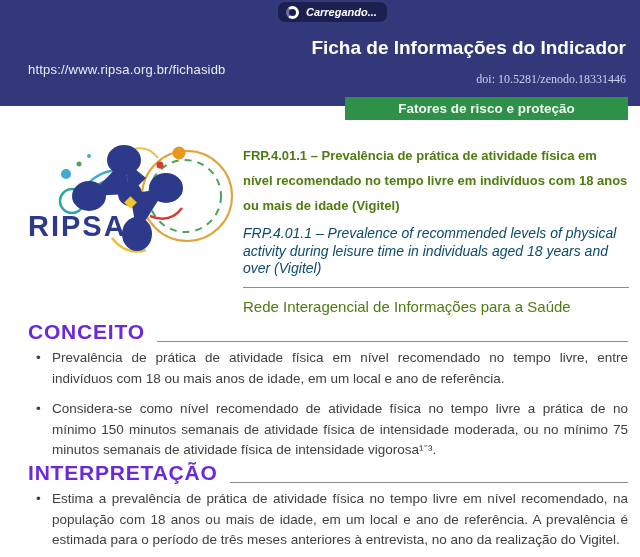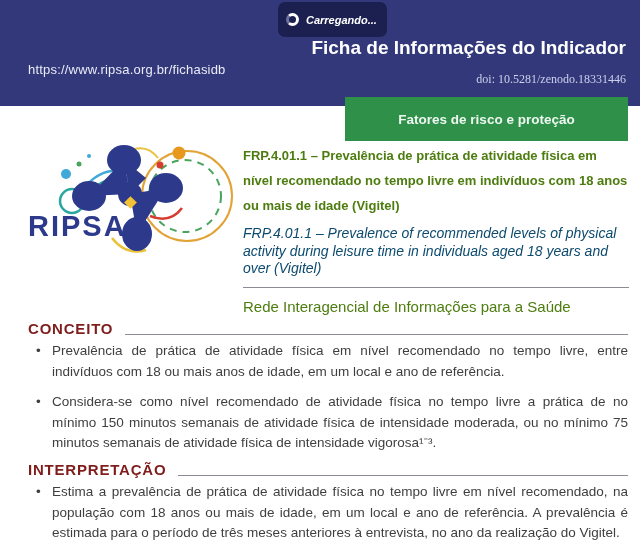--- a/index.html
+++ b/index.html
@@ -3,54 +3,54 @@
 <meta charset="utf-8">
 <style>
   * { margin:0; padding:0; box-sizing:border-box; }
   html,body { background:#ffffff; }
   body { font-family:"Liberation Sans", sans-serif; }
   .page { position:relative; width:640px; height:557px; background:#ffffff; overflow:hidden; }
 
   
   .band { position:absolute; top:0; left:0; width:640px; height:106px; background:#323879; }
 
-  .pill { position:absolute; left:278px; top:2px; height:35px; padding:0 10px 0 8px;
+  .pill { position:absolute; left:278px; top:2px; height:20px; padding:0 10px 0 8px;
           background:#1b2050; border-radius:7px; display:flex; align-items:center; gap:7px; }
   .spinner { width:13px; height:13px; border-radius:50%;
              border:3px solid #ffffff; border-left-color:#6b71a0; }
   .pill-label { color:#ffffff; font-size:11px; font-style:italic; font-weight:bold; }
 
   .url { position:absolute; left:28px; top:62px; color:#e9ebf7; font-size:13px;
          letter-spacing:0.2px; text-decoration:none; }
   .htitle { position:absolute; right:14px; top:37px; color:#ffffff; font-size:19px;
             font-weight:bold; white-space:nowrap; }
   .doi { position:absolute; right:14px; top:72px; color:#ccd2ee; font-size:12px;font-family:Liberation Serif, serif; }
 
-  .badge { position:absolute; left:345px; top:97px; width:283px; height:44px;
+  .badge { position:absolute; left:345px; top:97px; width:283px; height:23px;
            background:#2e9049; color:#eef8f1; font-size:13.5px; font-weight:bold;
            display:flex; align-items:center; justify-content:center; }
 
   
   .logo-wrap { position:absolute; left:24px; top:138px; width:212px; height:124px; }
   .logo-svg { position:absolute; left:30px; top:0; }
   .wordmark { position:absolute; left:4px; top:72px; color:#2d3a8c; font-size:29px;
               font-weight:bold; letter-spacing:2px; }
 
   
   .titlecol { position:absolute; left:243px; top:143px; width:386px; }
   .ind-title { color:#4d7c0f; font-size:13px; line-height:25px; font-weight:600; }
   .ind-title-en { margin-top:7px; color:#0c4a6e; font-size:14px; line-height:17.5px;
                   font-style:italic; font-weight:500; }
   .divider { margin-top:9px; border-top:1.5px solid #8c8c99; width:100%; }
   .network { margin-top:10px; color:#4d7c0f; font-size:15px; }
 
   
   .section { position:absolute; left:28px; width:600px; }
   .sec-head { display:flex; align-items:flex-end; gap:12px; }
-  .sec-title { color:#7f1d1d; font-size:15px; font-weight:bold; letter-spacing:0.8px;
+  .sec-title { color:#6d28d9; font-size:21px; font-weight:bold; letter-spacing:0.8px;
                white-space:nowrap; }
   .sec-rule { flex:1; border-bottom:1.5px solid #8c8c99; margin-bottom:2px; }
 
   .bullets { list-style:none; margin-top:4px; }
   .bullets li { position:relative; padding-left:24px; margin-bottom:10px;
                 color:#3f3f3f; font-size:13.5px; line-height:20.5px; text-align:justify; }
   .bullets li::before { content:"•"; position:absolute; left:8px; top:0; color:#3f3f3f; }
 </style>
 </head>
 <body>

